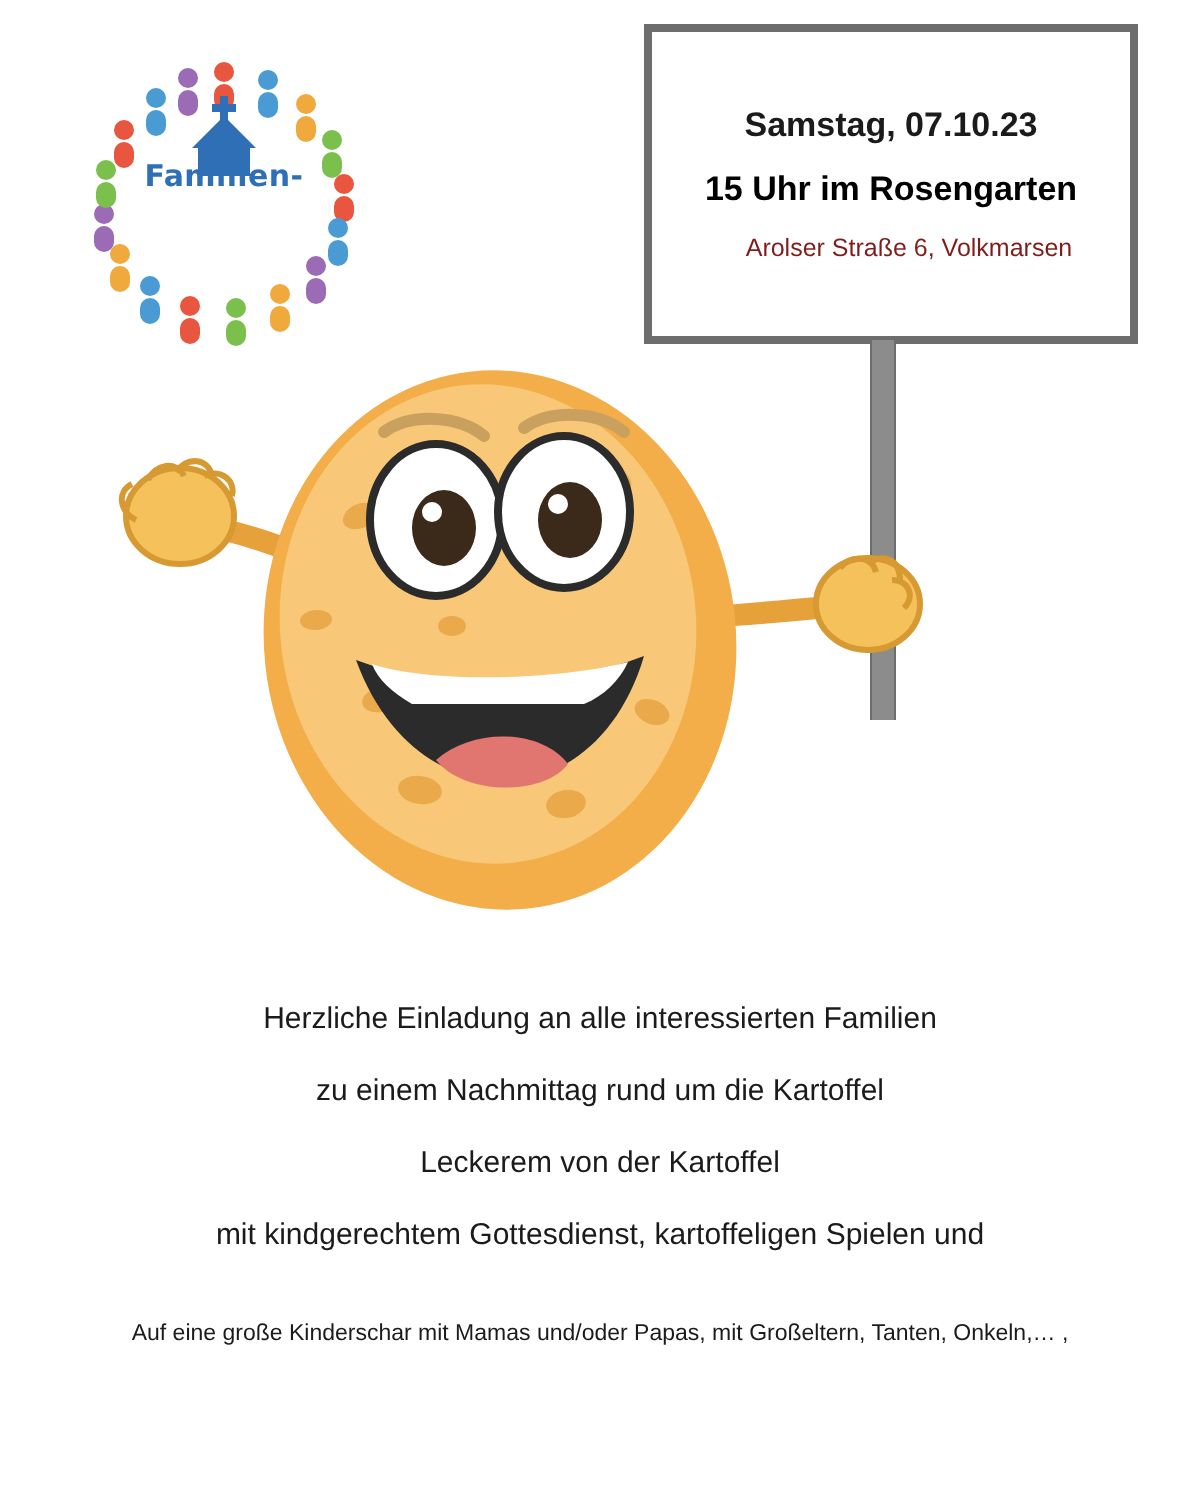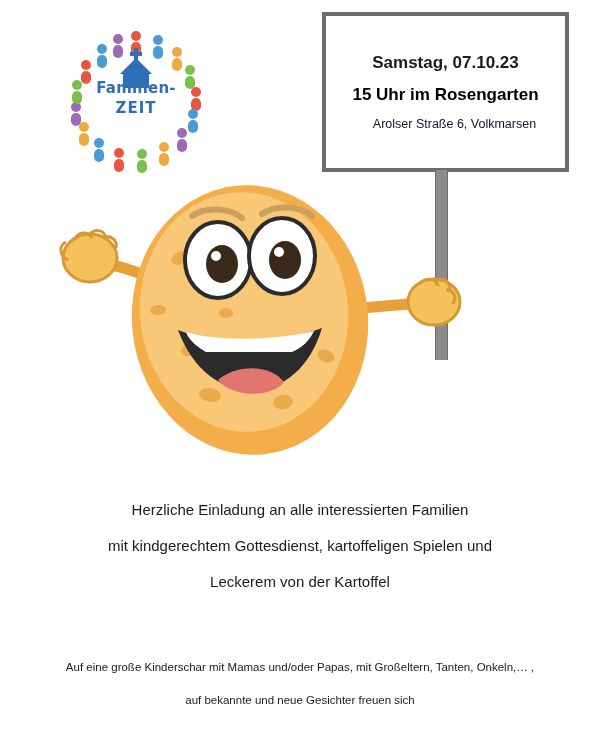--- a/index.html
+++ b/index.html
@@ -12,21 +12,21 @@
     height: 745px;
     position: relative;
     overflow: hidden;
     font-family: "Liberation Sans", sans-serif;
     color: #1b1b1b;
   }
 
   
   .logo-wrap {
     position: absolute;
-    left: 56px;
+    left: 32px;
     top: 22px;
     width: 160px;
     height: 155px;
   }
   .logo-wrap svg { display: block; }
   .logo-text {
     position: absolute;
     left: 0;
     top: 56px;
     width: 160px;
@@ -64,21 +64,21 @@
     font-weight: bold;
     color: #1b1b1b;
   }
   .sign .line2 {
     font-size: 17px;
     font-weight: bold;
     color: #000000;
   }
   .sign .line3 {
     font-size: 12.5px;
-    color: #0f172a;
+    color: #7f1d1d;
     margin-left: 18px;
   }
   .sign-post {
     position: absolute;
     left: 435px;
     top: 170px;
     width: 11px;
     height: 190px;
     background: #8c8c8c;
     border-left: 1px solid #6d6d6d;
@@ -177,21 +177,20 @@
       <g>
         <path d="M80 36 L96 52 L64 52 Z" fill="#2f6fb5"></path>
         <rect x="67" y="52" width="26" height="14" fill="#2f6fb5"></rect>
         <rect x="78" y="26" width="4" height="12" fill="#2f6fb5"></rect>
         <rect x="74" y="30" width="12" height="4" fill="#2f6fb5"></rect>
       </g>
     </g>
   </svg>
   <div class="logo-text">
     <div>Familien-</div>
-    <div class="l2">ZEIT</div>
   </div>
 </div>
 
 <div class="sign">
   <div class="line1">Samstag, 07.10.23</div>
   <div class="line2">15 Uhr im Rosengarten</div>
   <div class="line3">Arolser Straße 6, Volkmarsen</div>
 </div>
 <div class="sign-post"></div>
 
@@ -241,20 +240,20 @@
       <ellipse cx="404" cy="122" rx="26" ry="23" fill="#f5c15a" stroke="#d79a33" stroke-width="3"></ellipse>
       <path d="M390 104 C396 97 406 98 408 106" stroke="#d79a33" stroke-width="3" fill="none"></path>
       <path d="M404 102 C412 96 420 100 420 110" stroke="#d79a33" stroke-width="3" fill="none"></path>
       <path d="M416 110 C424 110 428 118 422 124" stroke="#d79a33" stroke-width="3" fill="none"></path>
     </g>
   </svg>
 </div>
 
 <div class="main-text">
   <p>Herzliche Einladung an alle interessierten Familien</p>
+  <p>zu einem Nachmittag rund um die Kartoffel</p>
+  <p>Leckerem von der Kartoffel</p>
   <p>mit kindgerechtem Gottesdienst, kartoffeligen Spielen und</p>
-  <p>Leckerem von der Kartoffel</p>
 </div>
 
 <div class="sub-text">
   <p>Auf eine große Kinderschar mit Mamas und/oder Papas, mit Großeltern, Tanten, Onkeln,… ,</p>
-  <p>auf bekannte und neue Gesichter freuen sich</p>
 </div>
 
 </body></html>

